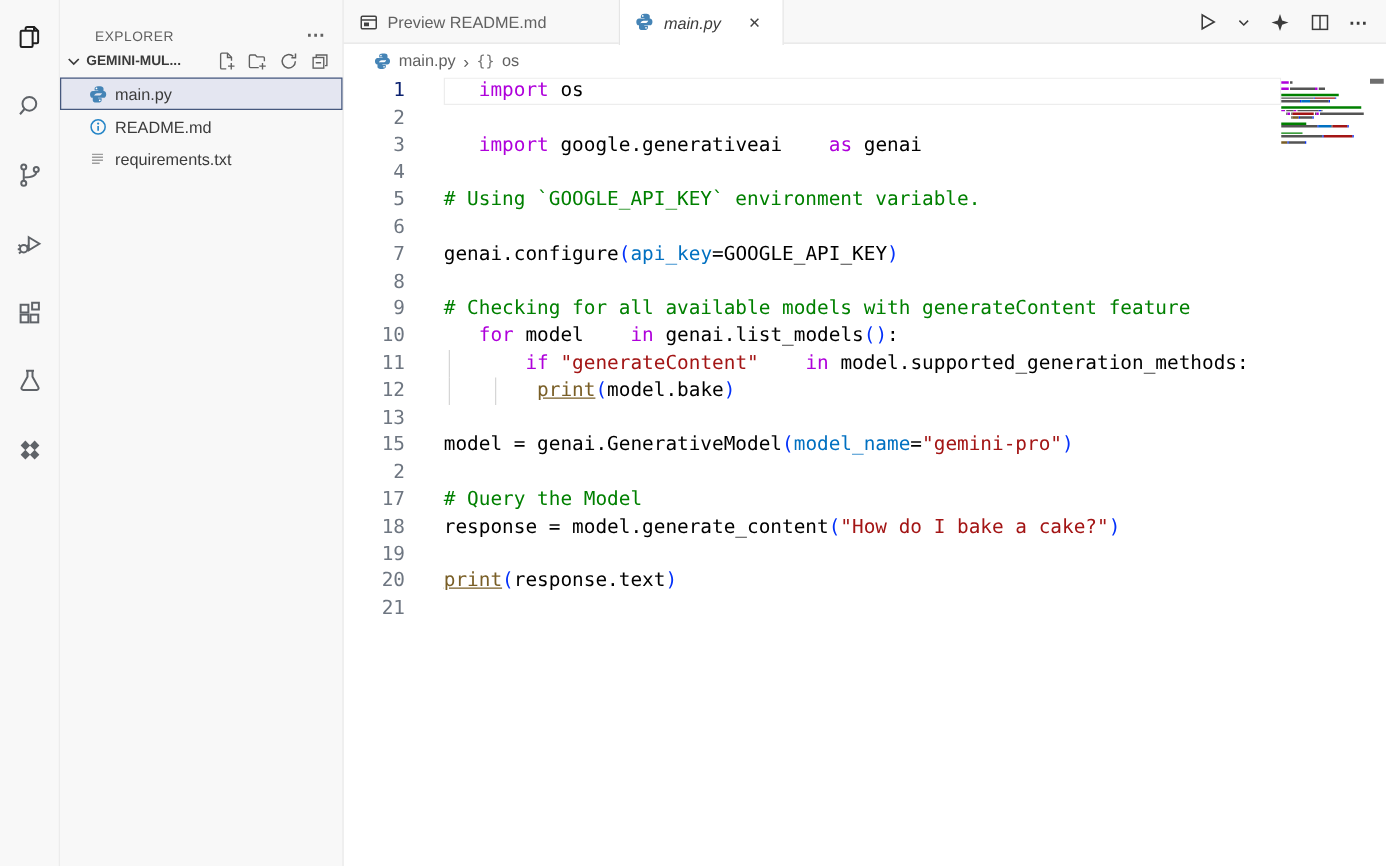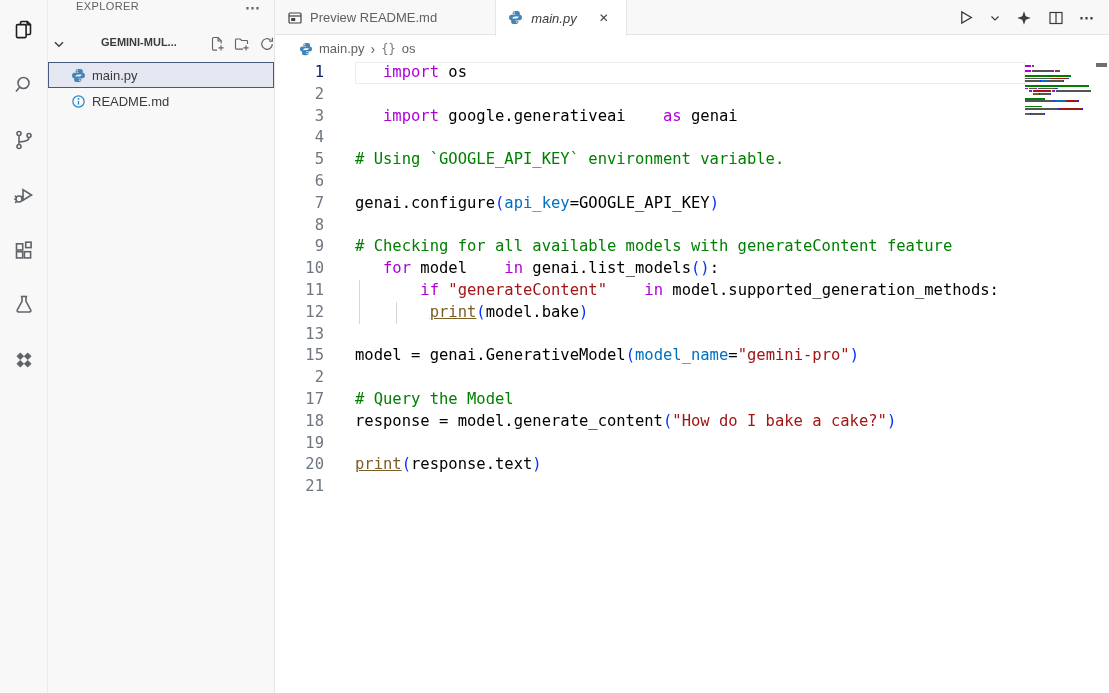--- a/index.html
+++ b/index.html
@@ -9,24 +9,24 @@
   
   .activitybar { width:48px; flex:none; background:#f8f8f8; border-right:1px solid #ececec;
                  display:flex; flex-direction:column; align-items:center; padding-top:2px; }
   .ab-item { width:48px; height:55px; display:flex; align-items:center; justify-content:center;
              color:#5f6368; cursor:pointer; }
   .ab-item.active { color:#1f1f1f; }
 
   
   .sidebar { width:227px; flex:none; background:#f8f8f8; border-right:1px solid #e5e5e5;
              display:flex; flex-direction:column; color:#3b3b3b; }
-  .sb-header { height:36px; display:flex; align-items:flex-start; padding:0 14px 0 28px; flex:none; }
+  .sb-header { height:36px; display:flex; align-items:flex-end; padding:0 14px 0 28px; flex:none; }
   .sb-title { font-size:11px; color:#616161; letter-spacing:.4px; }
   .sb-more { margin-left:auto; color:#616161; font-size:15px; font-weight:bold; cursor:pointer; line-height:1; }
-  .sb-section { height:26px; display:flex; align-items:flex-start; padding:0 10px 0 3px; flex:none; cursor:pointer;gap:32px; }
+  .sb-section { height:26px; display:flex; align-items:center; padding:0 10px 0 3px; flex:none; cursor:pointer; }
   .sb-chevron { width:16px; height:16px; color:#3b3b3b; flex:none; }
   .sb-section-name { font-size:11px; font-weight:700; color:#3b3b3b; margin-left:2px; white-space:nowrap; }
   .sb-actions { margin-left:auto; display:flex; gap:9px; color:#616161; }
   .sb-action { width:16px; height:16px; cursor:pointer; }
   .sb-file { height:26px; display:flex; align-items:center; gap:6px; padding-left:22px; font-size:13px;
              color:#3b3b3b; cursor:pointer; }
   .sb-file.selected { background:#e4e6f1; outline:1px solid #46587e; outline-offset:-1px; }
   .ficon { width:16px; height:16px; flex:none; display:flex; align-items:center; justify-content:center; }
 
   
@@ -208,20 +208,28 @@
     </div>
     <div class="sb-file">
       <span class="ficon">
         <svg width="15" height="15" viewBox="0 0 16 16" fill="none">
           <circle cx="8" cy="8" r="6" stroke="#2585c7" stroke-width="1.3"></circle>
           <circle cx="8" cy="5.2" r=".95" fill="#2585c7"></circle>
           <path d="M8 7.3v4" stroke="#2585c7" stroke-width="1.4"></path>
         </svg>
       </span>
       <span>README.md</span>
+    </div>
+    <div class="sb-file">
+      <span class="ficon">
+        <svg width="14" height="14" viewBox="0 0 16 16" stroke="#9d9d9d" stroke-width="1.3">
+          <path d="M3 4h10M3 6.7h10M3 9.4h10M3 12.1h7"></path>
+        </svg>
+      </span>
+      <span>requirements.txt</span>
     </div>
   </div>
 
   <div class="main">
 
     <div class="tabbar">
       <div class="tab tab-preview-pad">
         <span class="ticon">
           <svg width="16" height="16" viewBox="0 0 16 16" fill="none" stroke="currentColor" stroke-width="1.2">
             <rect x="2" y="3" width="12" height="10" rx="1"></rect>

